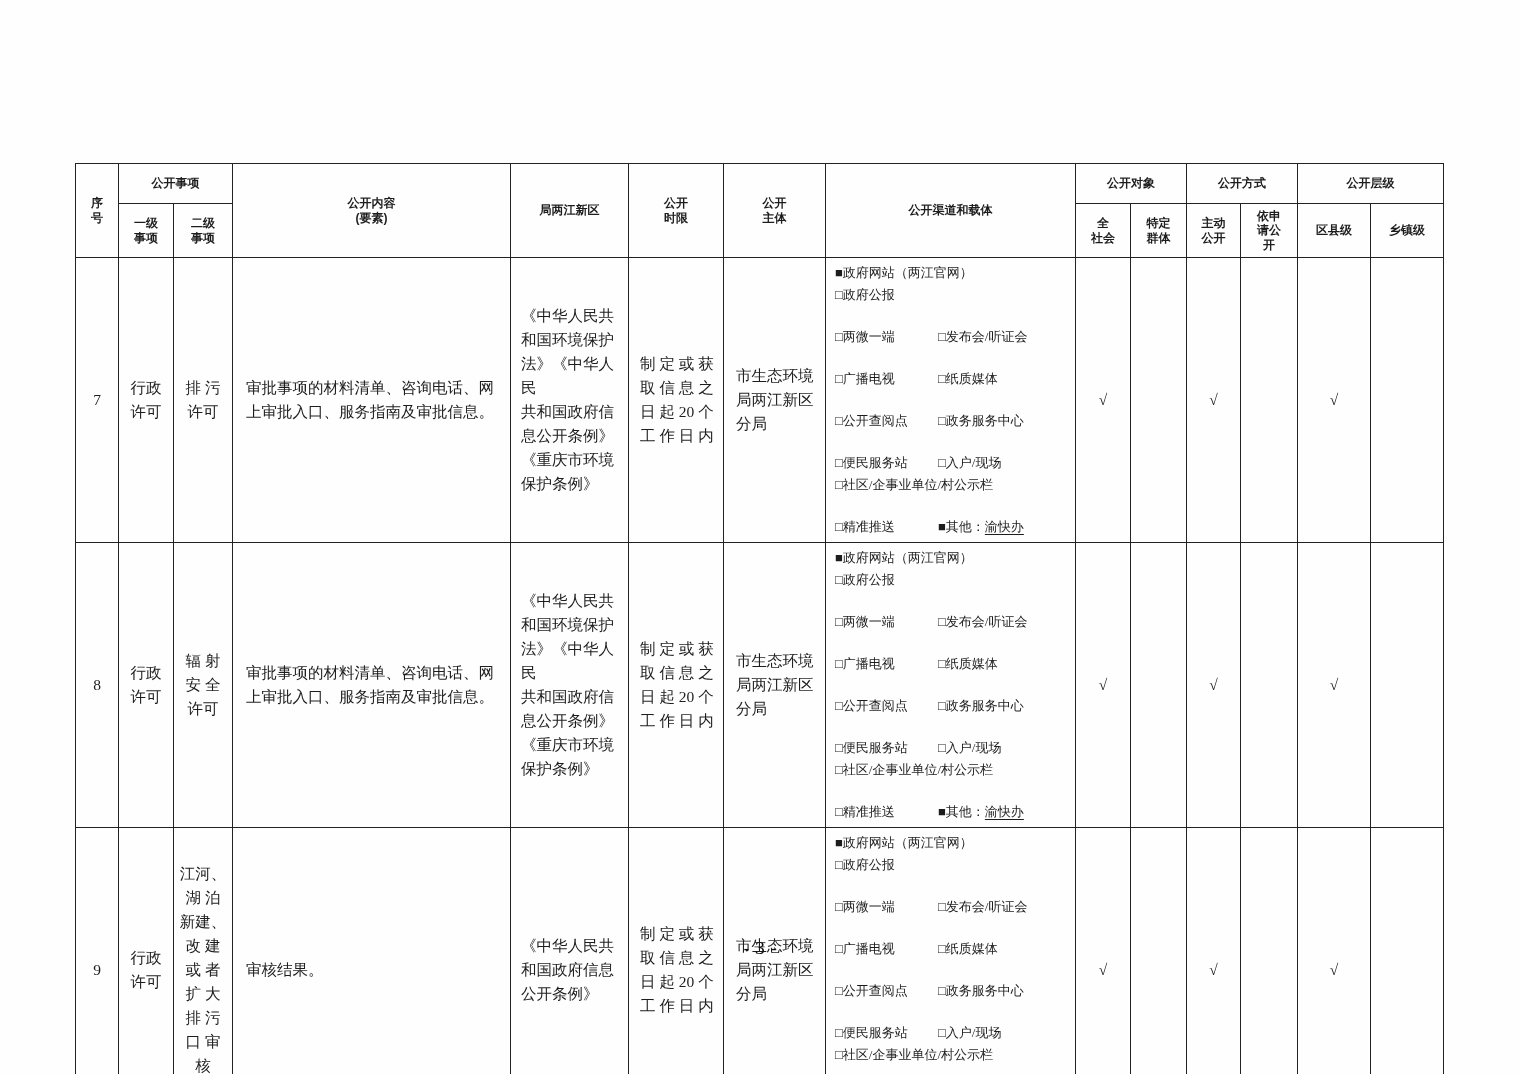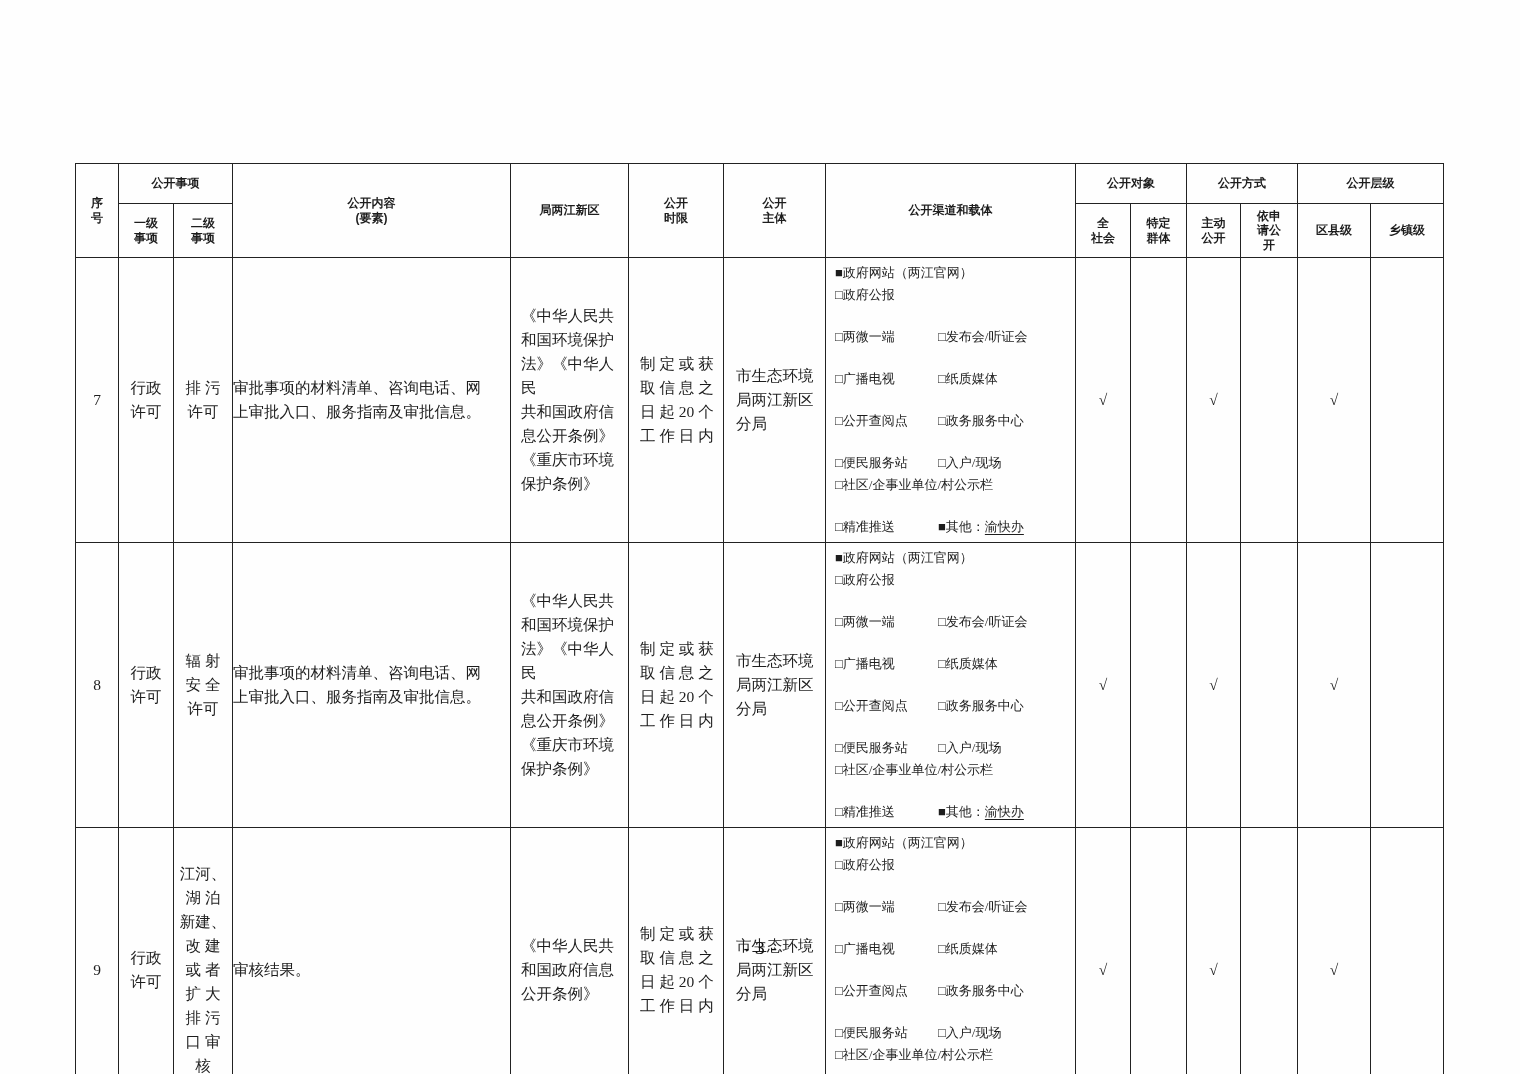--- a/index.html
+++ b/index.html
@@ -37,21 +37,21 @@
     font-size: 15.5px;
     line-height: 24px;
     font-family: Liberation Serif, serif;
   }
   .pre { white-space: pre-line; }
   .c { text-align: center; }
   .l { text-align: left; }
   .pad-basis   { padding-left: 10px; padding-right: 4px; line-height: 23px; }
   .pad-dead    { padding-left: 11px; padding-right: 6px; line-height: 26px; margin-left: 20px; }
   .pad-subj    { padding-left: 12px; padding-right: 6px; }
-  .pad-content { padding-right: 8px; line-height: 26px; }
+  .pad-content { padding-left: 13px; padding-right: 8px; line-height: 26px; }
   .vtight { line-height: 19.6px; margin-left: 24px; }
   .lv { line-height: 26px; }
   .mark { text-align: center; font-size: 16px; }
 
   .ch { padding: 4px 2px 4px 9px; line-height: 22px; font-size: 13px; text-align: left; }
   .ch-line { white-space: nowrap; }
   .ch-c1 { display: inline-block; width: 103px; margin-top: 20px; }
   .ul { text-decoration: underline; text-underline-offset: 3px; }
 
   .footer {

